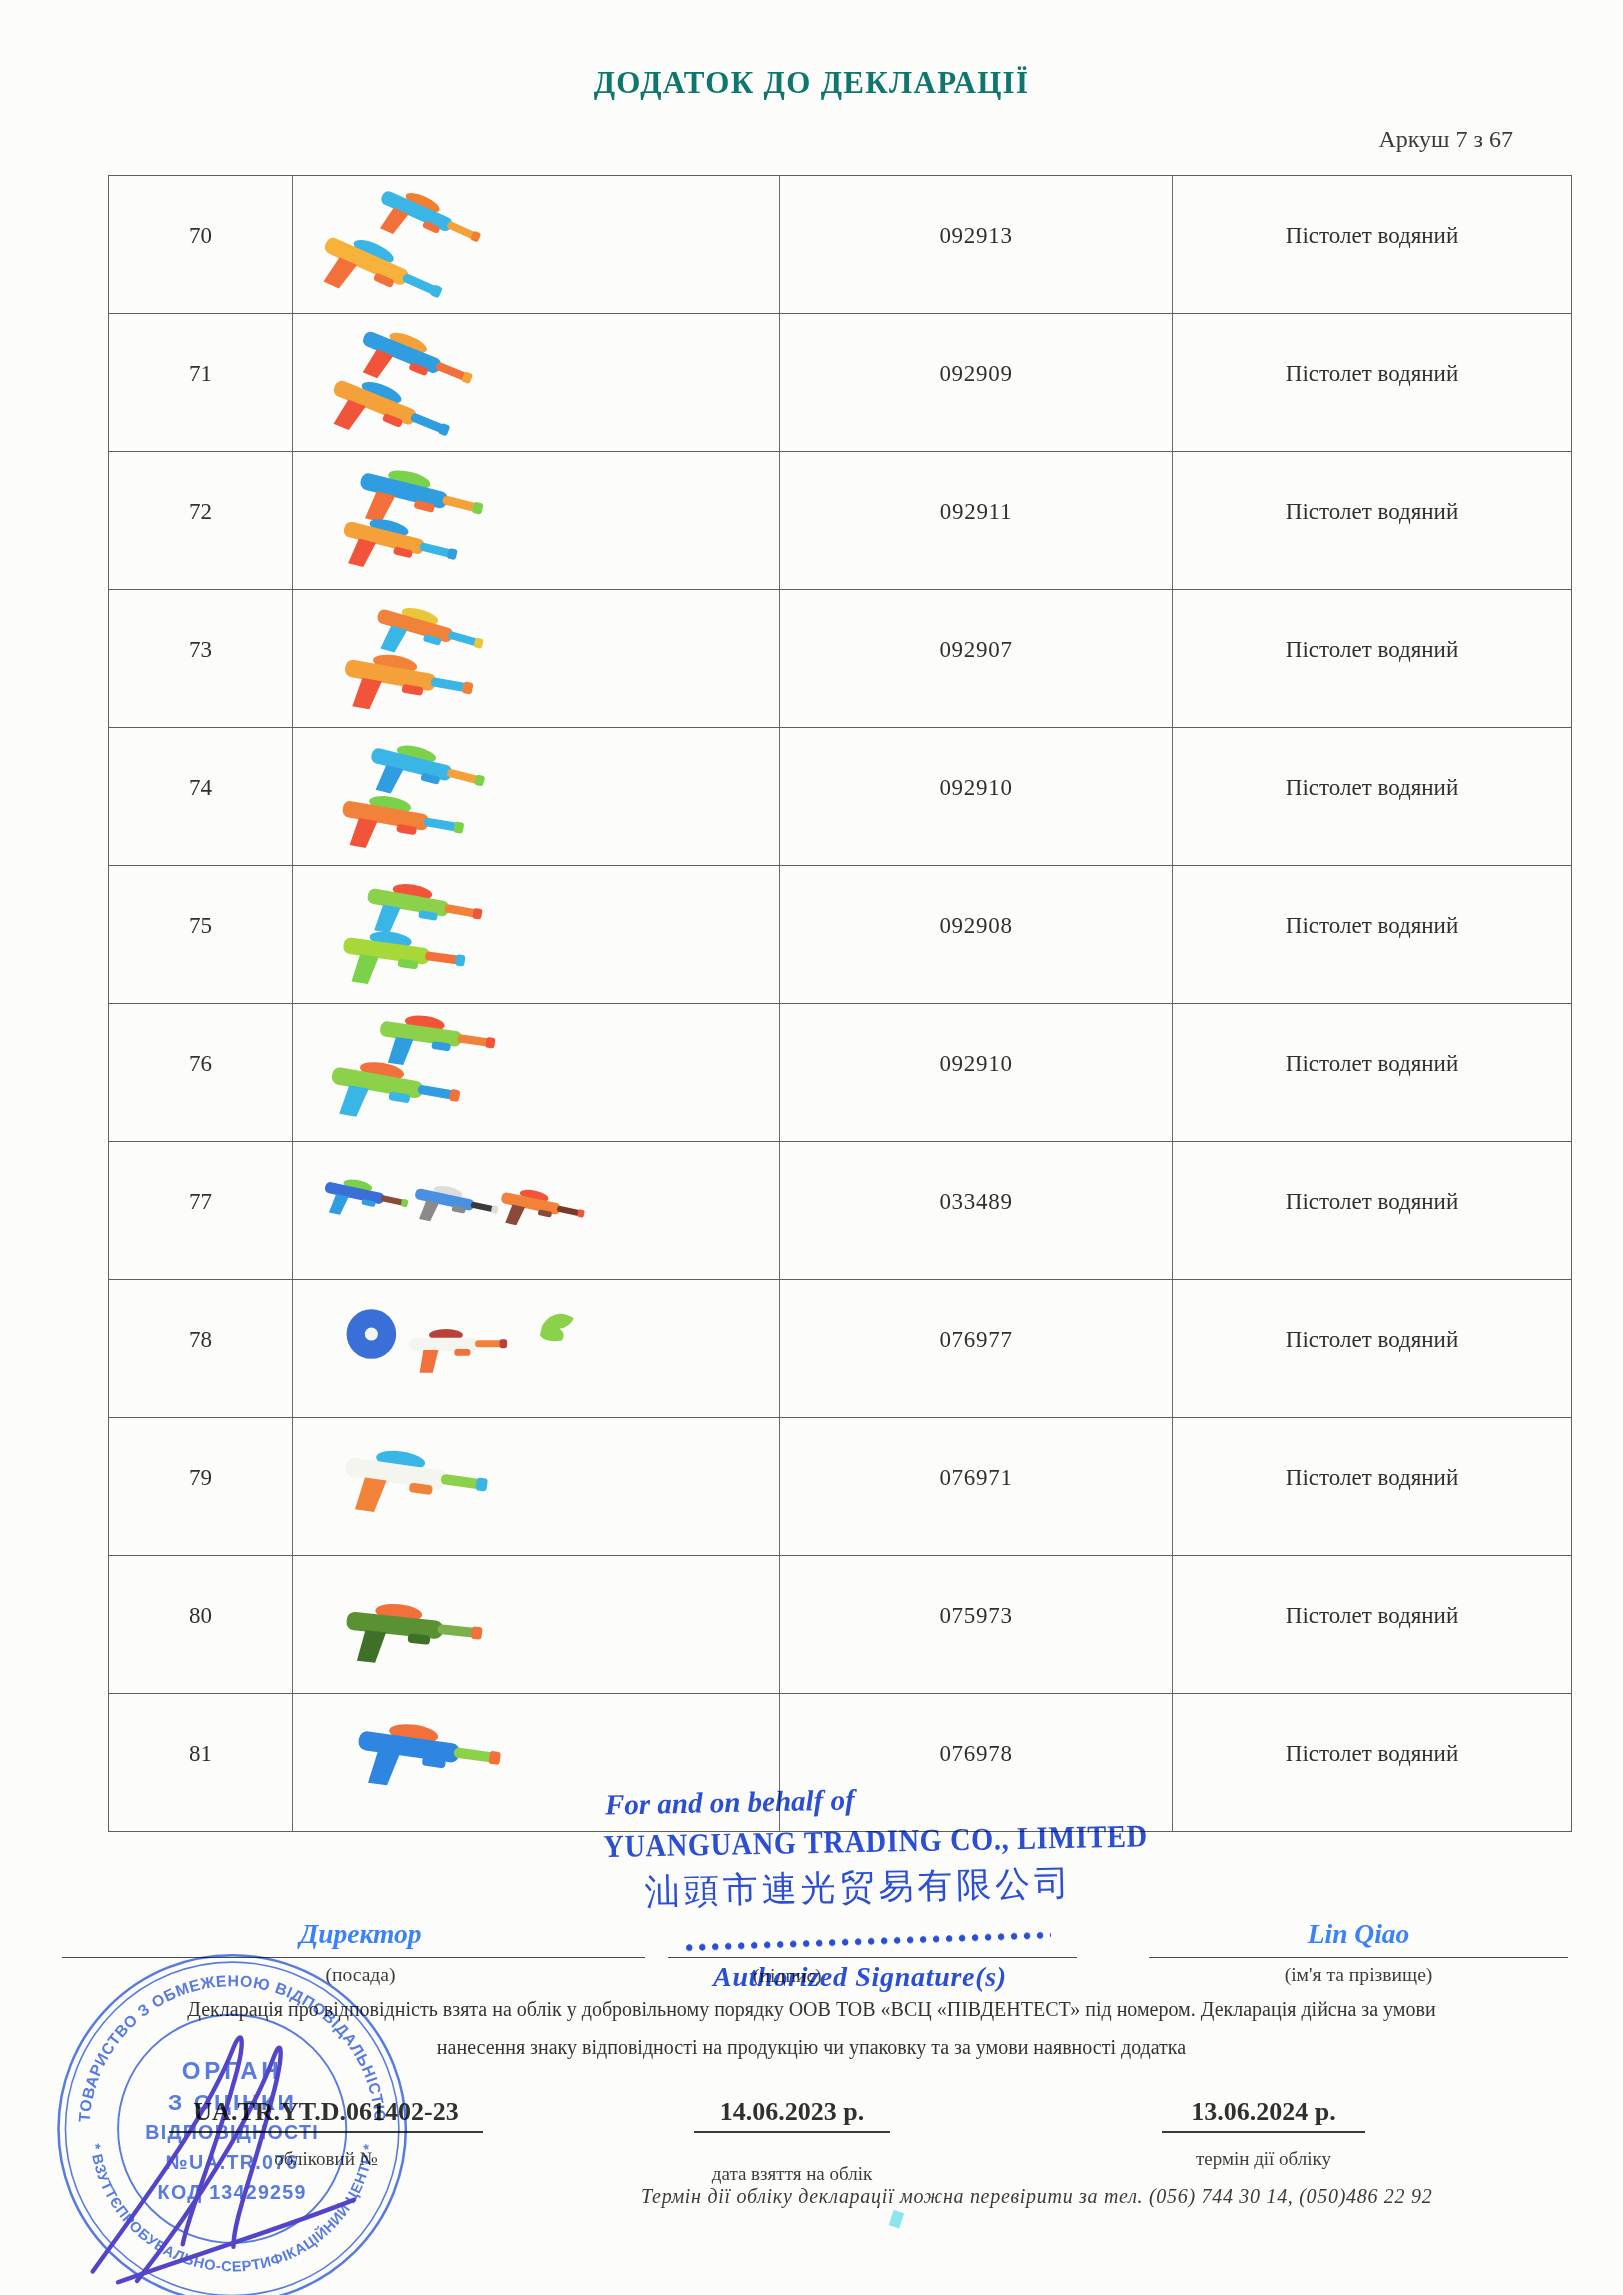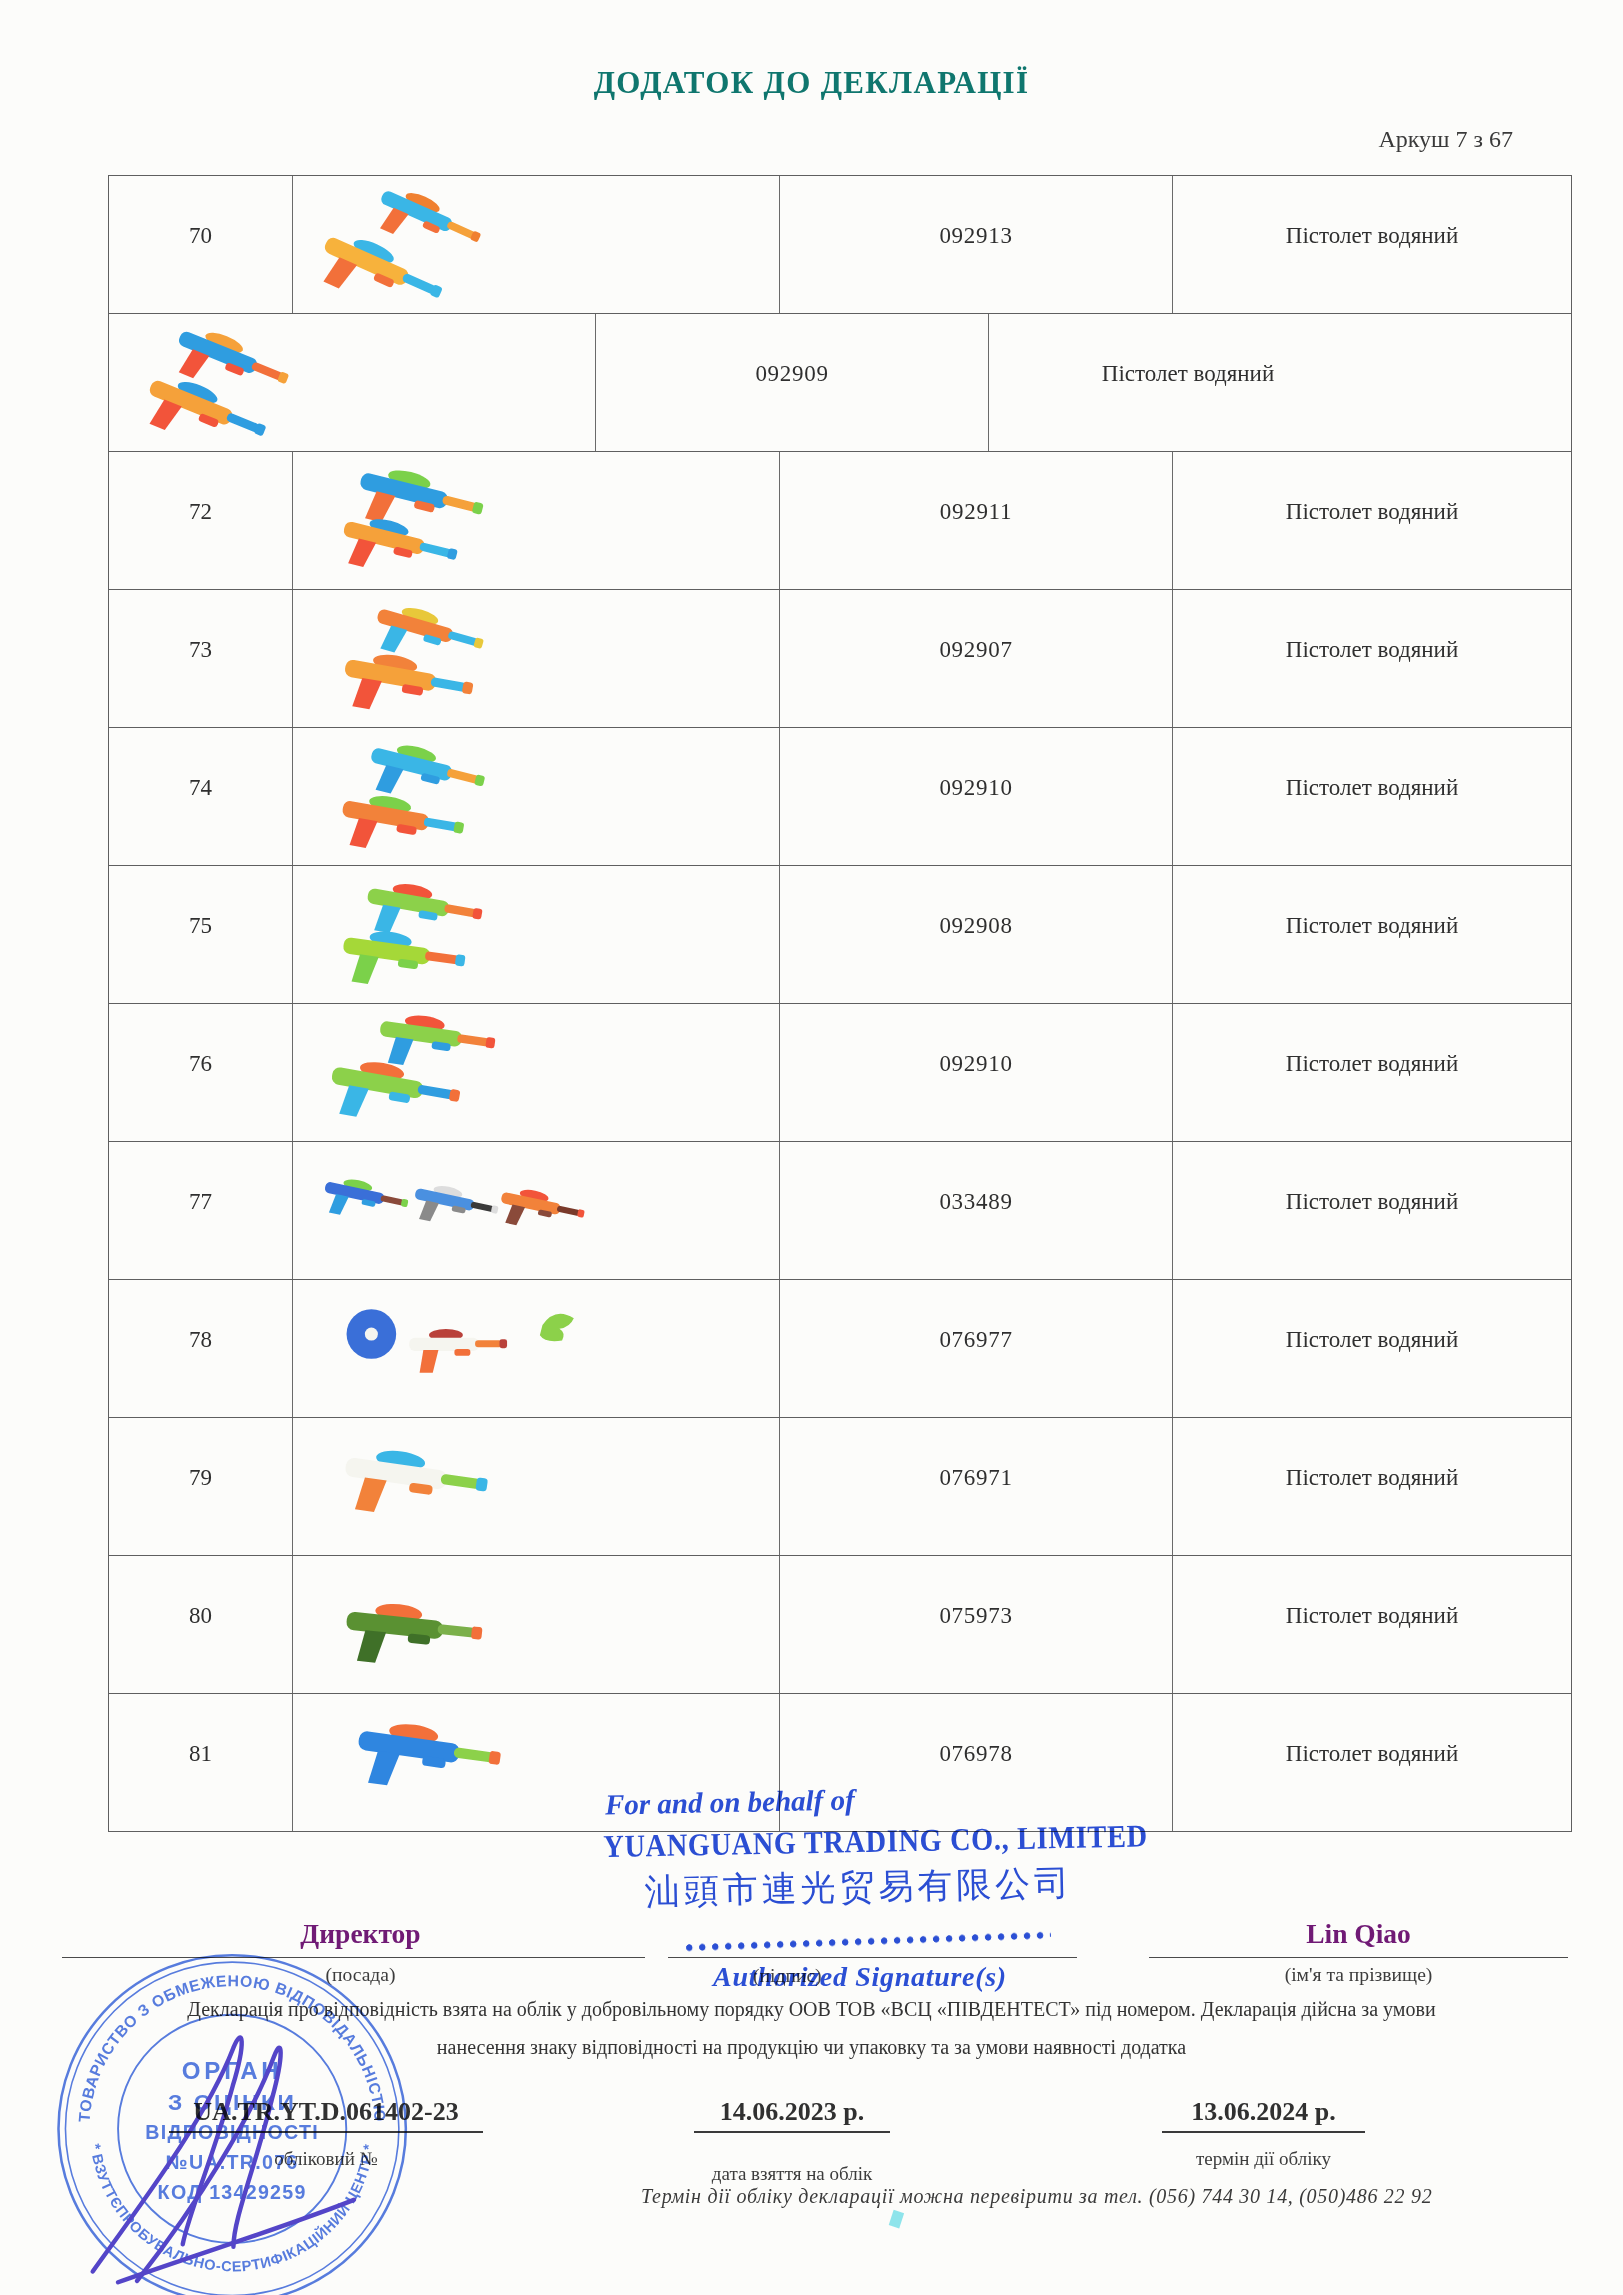--- a/index.html
+++ b/index.html
@@ -20,21 +20,21 @@
   .c4{width:398px;text-align:center;padding-top:47px;font-size:23px;}
   .pimg{margin:6.5px 0 0 18.3px;display:block;}
   
   .bstamp{z-index:6;color:#2b4fd8;mix-blend-mode:multiply;transform:rotate(-1.2deg);}
   .bs1{left:605px;top:1786px;font-size:29px;font-style:italic;font-weight:bold;}
   .bs2{left:592px;top:1825px;font-size:29.5px;font-weight:bold;letter-spacing:0.7px;transform:scale(.96,1.08) rotate(-1deg);}
   .bs3{left:645px;top:1864px;font-size:35px;letter-spacing:3.9px;}
   
   .sline{height:0;border-top:1.3px solid #4a4a4a;z-index:2;}
   .slab{font-size:19.6px;color:#3c3c3c;text-align:center;z-index:2;}
-  .sval{font-size:27.5px;font-weight:bold;text-align:center;color:#701a75;z-index:2;}
+  .sval{font-size:27.5px;font-weight:bold;font-style:italic;text-align:center;color:#3b82f6;z-index:2;}
   .sigdots{width:367px;height:10.5px;z-index:6;transform:rotate(-2deg);mix-blend-mode:multiply;
     background-image:radial-gradient(circle at 5.2px 5.2px,#2b50d9 2.9px,rgba(0,0,0,0) 3.5px);
     background-size:13px 10.5px;background-repeat:repeat-x;}
   .authsig{z-index:6;color:#2b50d9;font-size:28px;font-style:italic;font-weight:bold;mix-blend-mode:multiply;letter-spacing:0.7px;}
   .pidpys{z-index:2;color:#444;font-size:19.6px;}
   
   .note{left:0;width:100%;text-align:center;font-size:20px;color:#333;z-index:2;}
   
   .regv{border-bottom:2.6px solid #3a3a3a;text-align:center;font-size:26px;font-weight:bold;
         padding-bottom:3.9px;z-index:2;color:#303030;}
@@ -71,20 +71,21 @@
     <rect x="192" y="25" width="16" height="19" rx="5" fill="#3ab6e6"></rect>
     <path d="M30 48 l32 0 l-12 48 l-28 0 z" fill="#f2703a"></path>
     <rect x="96" y="46" width="34" height="14" rx="6" fill="#f2703a"></rect>
             </g>
           </svg>
     </div>
     <div class="cell c3">092913</div>
     <div class="cell c4">Пістолет водяний</div>
       </div>
       <div class="trow">
+        <div class="cell c1">71</div>
     <div class="cell c2">
       <svg class="pimg" width="301" height="128" viewBox="0 0 460 196">
             <g transform="translate(92,-4) rotate(22) scale(0.85)">
     <ellipse cx="78" cy="16" rx="36" ry="13" fill="#f5a13a"></ellipse>
     <rect x="0" y="22" width="148" height="28" rx="12" fill="#2f9de0"></rect>
     <rect x="140" y="27" width="58" height="15" rx="7" fill="#f2703a"></rect>
     <rect x="192" y="25" width="16" height="19" rx="5" fill="#f5a13a"></rect>
     <path d="M30 48 l32 0 l-12 48 l-28 0 z" fill="#f2543a"></path>
     <rect x="96" y="46" width="34" height="14" rx="6" fill="#f2543a"></rect>
             </g>

